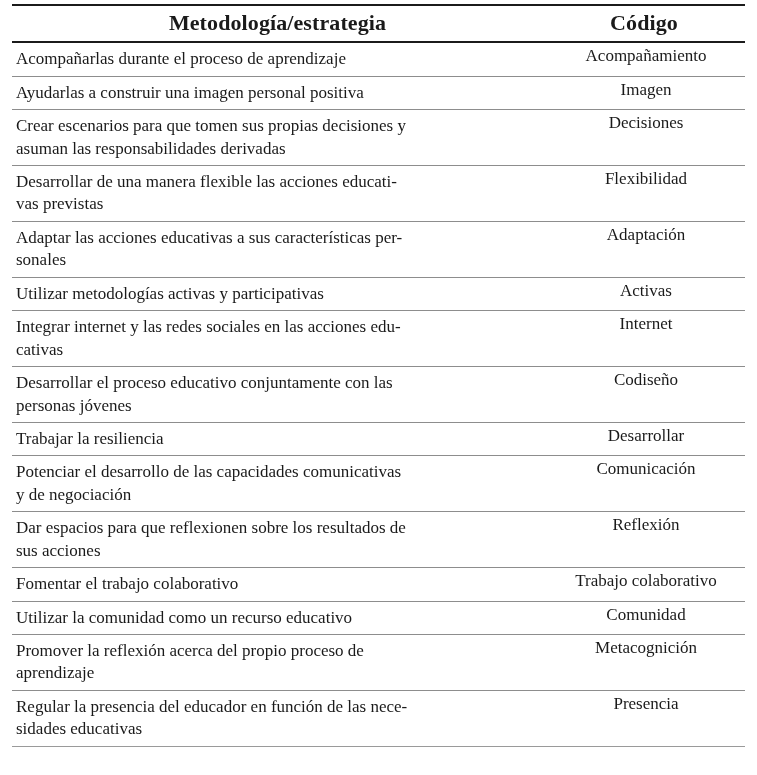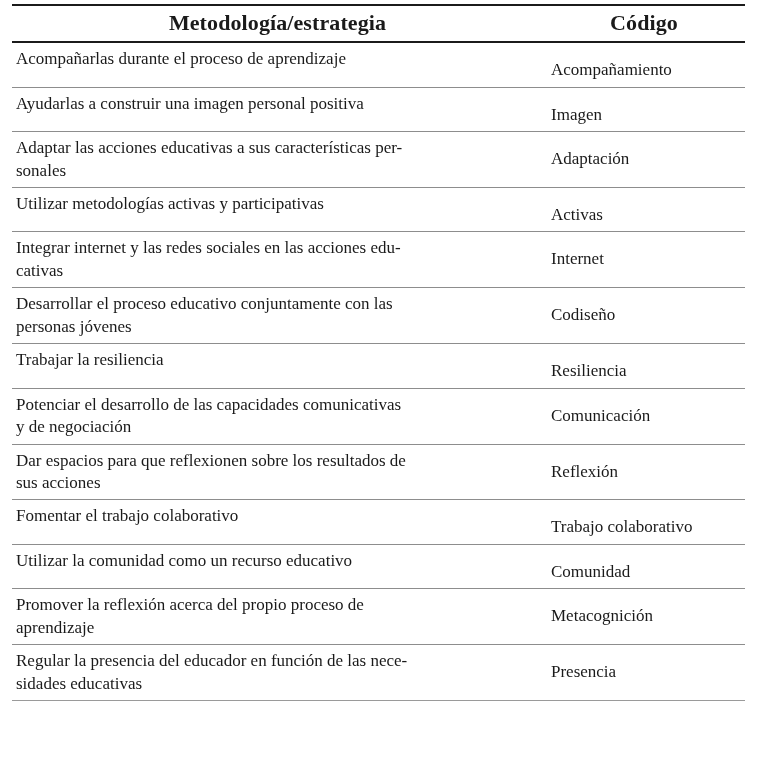--- a/index.html
+++ b/index.html
@@ -64,23 +64,23 @@
     text-align: left;
     vertical-align: top;
     padding: 5px 10px 5px 4px;
     white-space: pre-line;
     hyphens: none;
   }
 
   td.code-cell {
     font-size: 17px;
     line-height: 1.32;
-    text-align: left;
+    text-align: center;
     vertical-align: top;
-    padding: 16px 4px 5px 8px;
+    padding: 2px 4px 5px 8px;
     white-space: nowrap;
   }
 </style>
 </head>
 <body>
 
 <div class="table-wrap">
   <table class="data-table">
     <colgroup>
       <col class="col-method">
@@ -95,41 +95,51 @@
     <tbody id="table-body">
         <tr>
           <td class="method-cell">Acompañarlas durante el proceso de aprendizaje</td>
           <td class="code-cell">Acompañamiento</td>
         </tr>
         <tr>
           <td class="method-cell">Ayudarlas a construir una imagen personal positiva</td>
           <td class="code-cell">Imagen</td>
         </tr>
         <tr>
+          <td class="method-cell">Crear escenarios para que tomen sus propias decisiones y
+asuman las responsabilidades derivadas</td>
+          <td class="code-cell">Decisiones</td>
+        </tr>
+        <tr>
+          <td class="method-cell">Desarrollar de una manera flexible las acciones educati-
+vas previstas</td>
+          <td class="code-cell">Flexibilidad</td>
+        </tr>
+        <tr>
           <td class="method-cell">Adaptar las acciones educativas a sus características per-
 sonales</td>
           <td class="code-cell">Adaptación</td>
         </tr>
         <tr>
           <td class="method-cell">Utilizar metodologías activas y participativas</td>
           <td class="code-cell">Activas</td>
         </tr>
         <tr>
           <td class="method-cell">Integrar internet y las redes sociales en las acciones edu-
 cativas</td>
           <td class="code-cell">Internet</td>
         </tr>
         <tr>
           <td class="method-cell">Desarrollar el proceso educativo conjuntamente con las
 personas jóvenes</td>
           <td class="code-cell">Codiseño</td>
         </tr>
         <tr>
           <td class="method-cell">Trabajar la resiliencia</td>
-          <td class="code-cell">Resiliencia</td>
+          <td class="code-cell">Desarrollar</td>
         </tr>
         <tr>
           <td class="method-cell">Potenciar el desarrollo de las capacidades comunicativas
 y de negociación</td>
           <td class="code-cell">Comunicación</td>
         </tr>
         <tr>
           <td class="method-cell">Dar espacios para que reflexionen sobre los resultados de
 sus acciones</td>
           <td class="code-cell">Reflexión</td>

